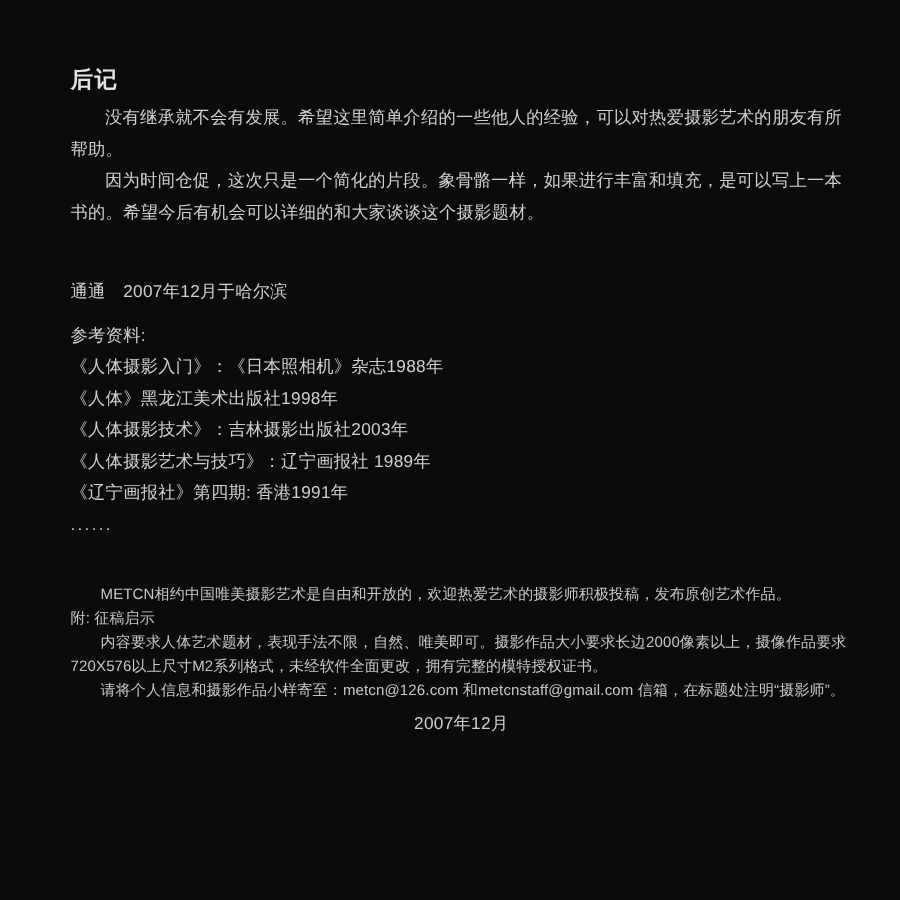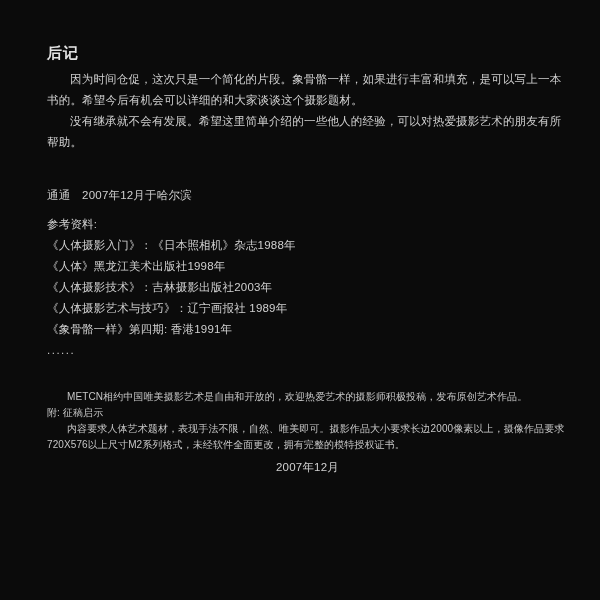--- a/index.html
+++ b/index.html
@@ -65,39 +65,40 @@
   }
 </style>
 </head>
 <body>
 
 <div class="page">
   <div class="content">
 
     <h1 class="title">后记</h1>
 
+    <p class="body indent">没有继承就不会有发展。希望这里简单介绍的一些他人的经验，可以对热爱摄影艺术的朋友有所帮助。</p>
     <p class="body indent">因为时间仓促，这次只是一个简化的片段。象骨骼一样，如果进行丰富和填充，是可以写上一本书的。希望今后有机会可以详细的和大家谈谈这个摄影题材。</p>
-    <p class="body indent">没有继承就不会有发展。希望这里简单介绍的一些他人的经验，可以对热爱摄影艺术的朋友有所帮助。</p>
 
     <p class="body signature">通通　2007年12月于哈尔滨</p>
 
     <div class="refs">
       <p class="body">参考资料:</p>
       <p class="body">《人体摄影入门》：《日本照相机》杂志1988年</p>
       <p class="body">《人体》黑龙江美术出版社1998年</p>
       <p class="body">《人体摄影技术》：吉林摄影出版社2003年</p>
       <p class="body">《人体摄影艺术与技巧》：辽宁画报社 1989年</p>
-      <p class="body">《象骨骼一样》第四期: 香港1991年</p>
+      <p class="body">《辽宁画报社》第四期: 香港1991年</p>
       <p class="body ellipsis">......</p>
     </div>
 
     <div class="notice">
       <p class="small indent">METCN相约中国唯美摄影艺术是自由和开放的，欢迎热爱艺术的摄影师积极投稿，发布原创艺术作品。</p>
       <p class="small">附: 征稿启示</p>
       <p class="small indent">内容要求人体艺术题材，表现手法不限，自然、唯美即可。摄影作品大小要求长边2000像素以上，摄像作品要求720X576以上尺寸M2系列格式，未经软件全面更改，拥有完整的模特授权证书。</p>
+      <p class="small indent">请将个人信息和摄影作品小样寄至：metcn@126.com 和metcnstaff@gmail.com 信箱，在标题处注明“摄影师”。</p>
     </div>
 
 
     <p class="body date">2007年12月</p>
 
   </div>
 
 </div>
 
 </body></html>

